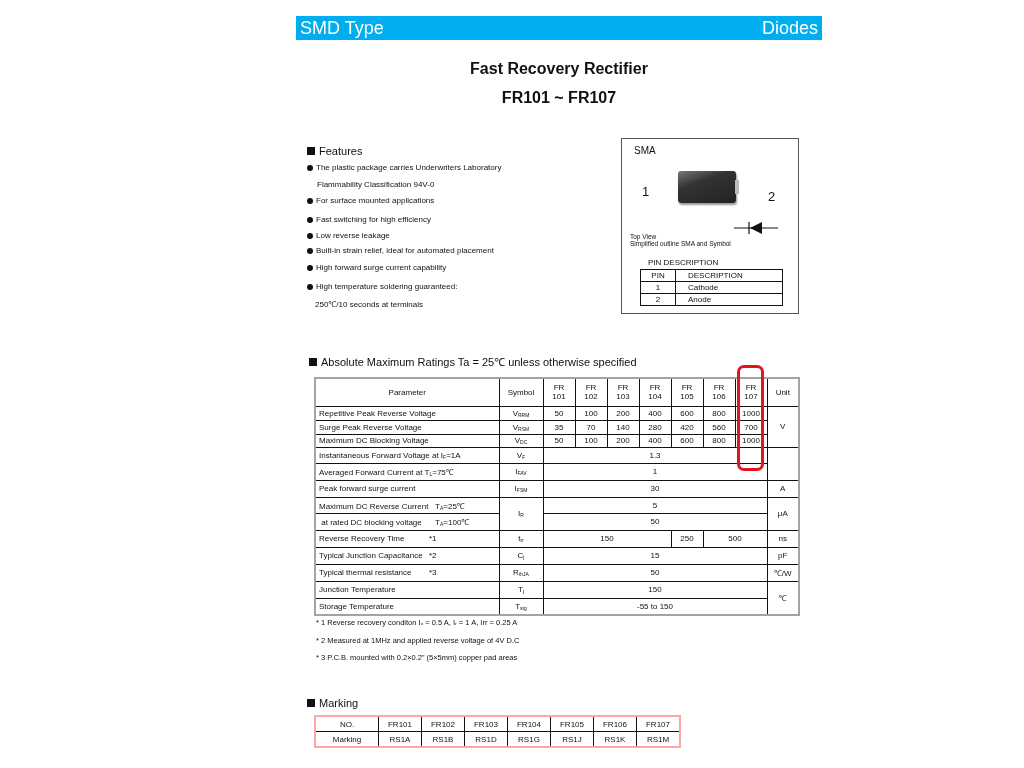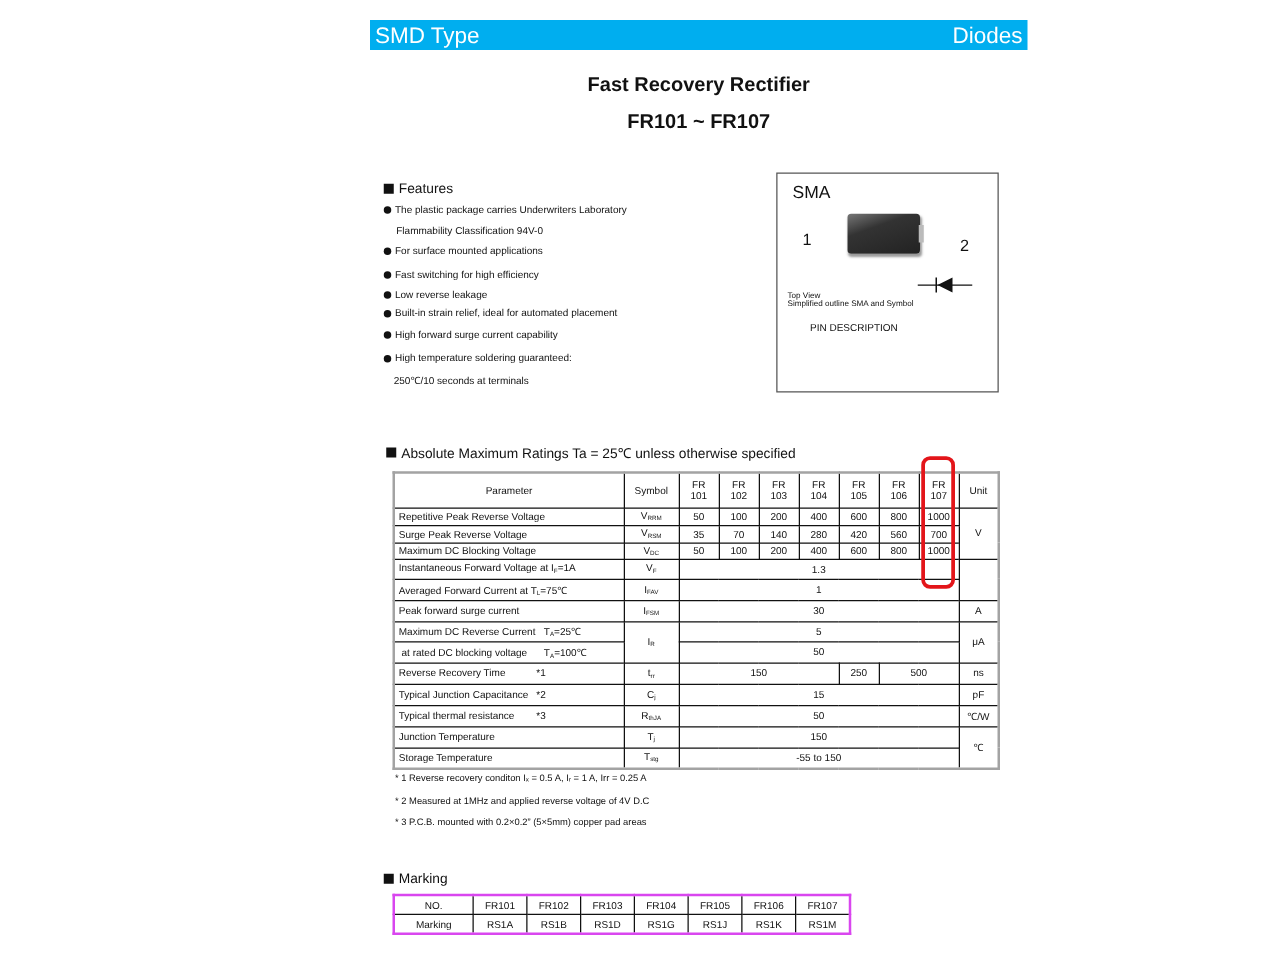--- a/index.html
+++ b/index.html
@@ -19,21 +19,21 @@
   .chip { position:absolute; left:56px; top:32px; width:58px; height:32px; background:linear-gradient(160deg,#777 0%,#333 35%,#222 100%); border-radius:3px; box-shadow:1px 2px 2px #999; }
   .chip:after { content:""; position:absolute; right:-3px; top:9px; width:4px; height:14px; background:#bbb; }
   .pin-tbl { position:absolute; left:18px; top:130px; border-collapse:collapse; font-size:8px; }
   .pin-tbl td { border:1px solid #111; padding:0 4px; height:11px; line-height:11px; }
   table.rt { position:absolute; left:314px; top:377px; border-collapse:collapse; font-size:8px; table-layout:fixed; border:2px solid #a3a3a3; }
   table.rt td { border:1px solid #111; padding:0 3px; text-align:center; white-space:nowrap; overflow:hidden; }
   table.rt td.p { text-align:left; }
   .sub { font-size:5px; vertical-align:-1px; }
   .hl { position:absolute; left:737px; top:365px; width:27px; height:106px; border:3px solid #e3151a; border-radius:7px; box-sizing:border-box; }
   .note { left:316px; font-size:7.5px; white-space:nowrap; }
-  table.mk { position:absolute; left:314px; top:715px; border-collapse:collapse; font-size:8px; border:2px solid #d946ef; }
+  table.mk { position:absolute; left:314px; top:715px; border-collapse:collapse; font-size:8px; border:2px solid #fca5a5; }
   table.mk td { border:1px solid #111; text-align:center; height:14px; padding:0; }
 </style>
 </head>
 <body>
 
 <div class="abs topbar">
   <span class="l">SMD Type</span>
   <span class="r">Diodes</span>
 </div>
 
@@ -50,32 +50,48 @@
   <div class="item" style="top:51px;"><span class="dot"></span><span>For surface mounted applications</span></div>
   <div class="item" style="top:70px;"><span class="dot"></span><span>Fast switching for high efficiency</span></div>
   <div class="item" style="top:86px;"><span class="dot"></span><span>Low reverse leakage</span></div>
   <div class="item" style="top:101px;"><span class="dot"></span><span>Built-in strain relief, ideal for automated placement</span></div>
   <div class="item" style="top:118px;"><span class="dot"></span><span>High forward surge current capability</span></div>
   <div class="item" style="top:137px;"><span class="dot"></span><span>High temperature soldering guaranteed:</span></div>
   <div class="item" style="top:153px; left:8px;"><span>250℃/10 seconds at terminals</span></div>
 </div>
 
 <div class="abs sma">
-  <span class="t" style="left:12px; top:6px; font-size:14px;">SMA</span>
+  <span class="t" style="left:12px; top:6px; font-size:10px;">SMA</span>
   <span class="t" style="left:20px; top:45px; font-size:13px;">1</span>
   <span class="t" style="left:146px; top:50px; font-size:13px;">2</span>
   <div class="chip"></div>
   <svg class="t" style="left:112px; top:82px;" width="44" height="14">
     <line x1="0" y1="7" x2="44" y2="7" stroke="#111" stroke-width="1"></line>
     <polygon points="28,1 28,13 16,7" fill="#111"></polygon>
     <line x1="15" y1="1" x2="15" y2="13" stroke="#111" stroke-width="1.2"></line>
   </svg>
   <span class="t" style="left:8px; top:94px; font-size:6.5px;">Top View</span>
   <span class="t" style="left:8px; top:101px; font-size:6.5px;">Simplified outline SMA and Symbol</span>
   <span class="t" style="left:26px; top:119px; font-size:8px;">PIN DESCRIPTION</span>
+  <table class="pin-tbl">
+    <tbody>
+        <tr>
+      <td style="width:26px; text-align:center;">PIN</td>
+      <td style="width:90px; padding-left:12px;">DESCRIPTION</td>
+    </tr>
+    <tr>
+      <td style="text-align:center;">1</td>
+      <td style="padding-left:12px;">Cathode</td>
+    </tr>
+    <tr>
+      <td style="text-align:center;">2</td>
+      <td style="padding-left:12px;">Anode</td>
+    </tr>
+  </tbody>
+    </table>
 </div>
 
 <div class="abs sechead" style="left:309px; top:354px;">
   <span class="sq"></span>
   <span>Absolute Maximum Ratings Ta = 25℃ unless otherwise specified</span>
 </div>
 
 <table class="rt">
   <colgroup>
     <col style="width:184px">

